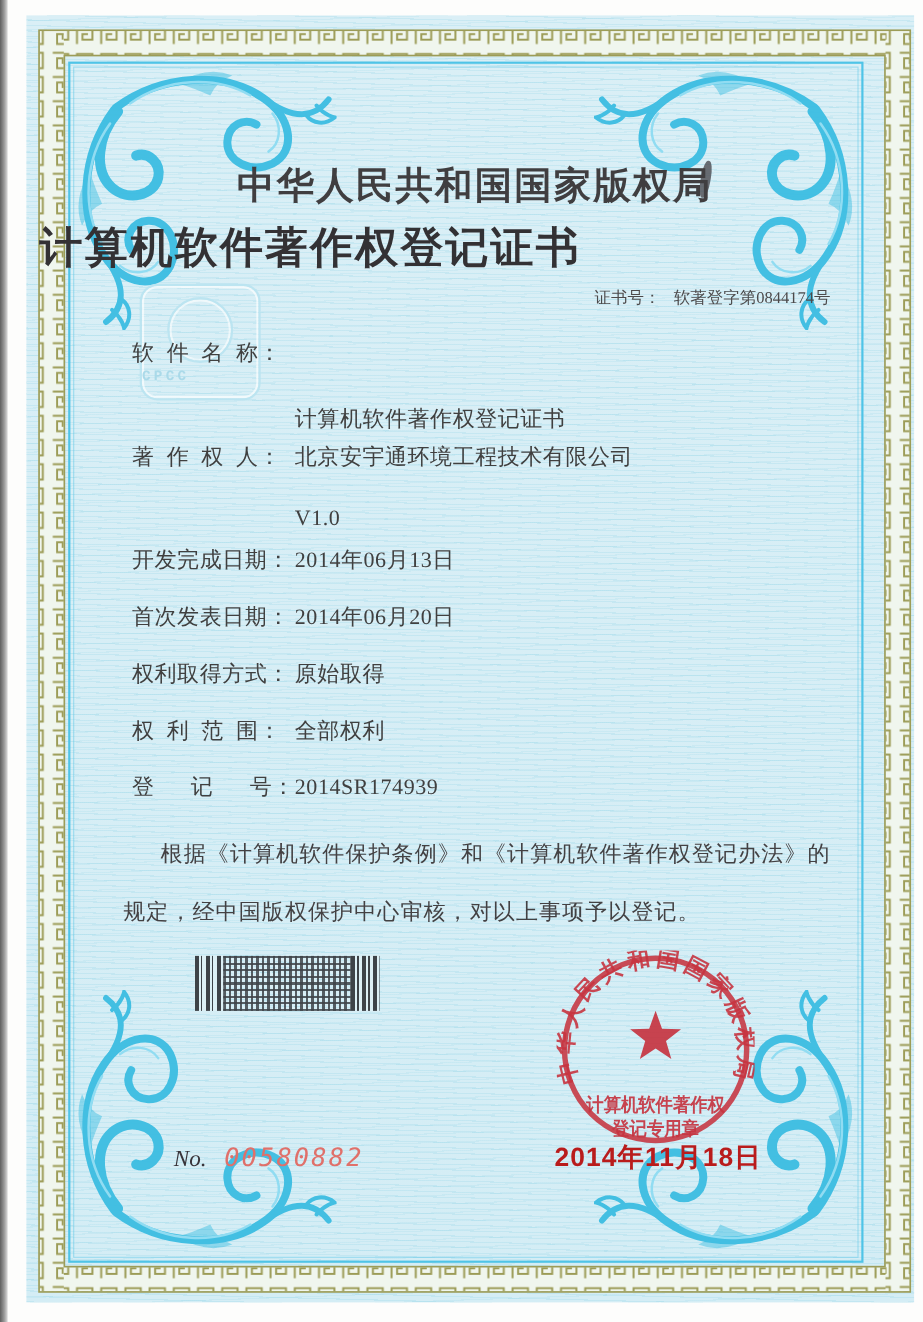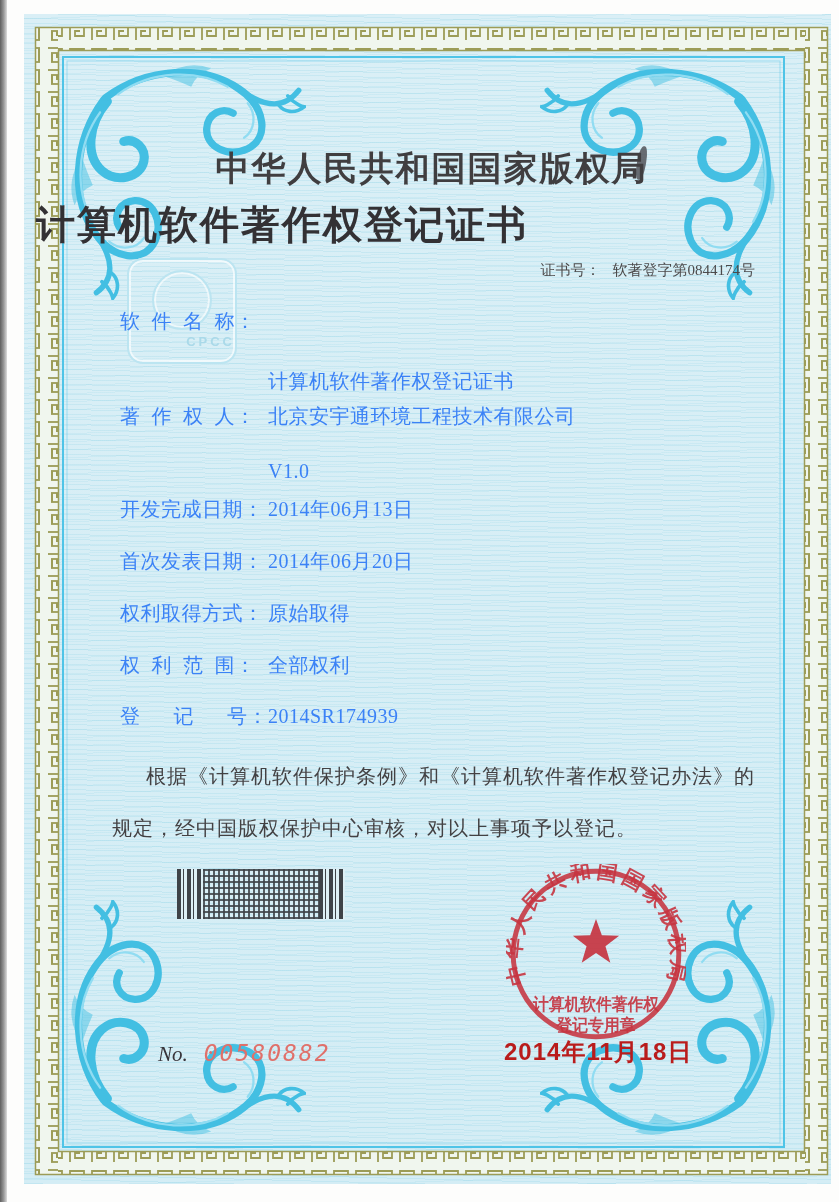--- a/index.html
+++ b/index.html
@@ -19,21 +19,21 @@
   .c-bl{left:60px;top:900px;transform:scaleY(-1);}
   .c-br{left:540px;top:900px;transform:scale(-1,-1);}
   .txt{position:absolute;z-index:5;color:#4a4849;}
   .authority{left:36px;top:146px;width:791px;text-align:center;font-size:34px;font-weight:600;
              letter-spacing:2px;color:#403e40;}
   .cert-title{left:36px;top:198px;width:791px;font-size:39px;font-weight:bold;
              letter-spacing:2px;color:#333134;}
   .certno{left:36px;top:261px;width:719px;text-align:right;font-size:15px;color:#4c4a4b;}
   .certno .cv{margin-left:12px;text-align:center;}
   .row{position:absolute;left:120px;z-index:5;display:flex;font-size:20px;line-height:30px;
-       color:#3b82f6;letter-spacing:0.5px;}
+       color:#404040;letter-spacing:0.5px;}
   .row .lbl{display:inline-block;width:148px;white-space:pre;}
   .row .val{white-space:pre;}
   .stmt{font-size:20px;letter-spacing:1px;color:#434143;}
   .s1{left:146px;top:763px;}
   .s2{left:112px;top:815px;}
   .barcode{position:absolute;left:177px;top:869px;width:168px;height:50px;display:flex;z-index:5;}
   .bc-g{width:26px;height:100%;
         background:repeating-linear-gradient(90deg,#3e4348 0 4px,rgba(222,240,245,0.9) 4px 6px,#3e4348 6px 7px,rgba(222,240,245,0.9) 7px 10px);}
   .bc-mid{flex:1;height:100%;
         background:
@@ -47,21 +47,21 @@
   .seal-date{position:absolute;left:504px;top:1036px;z-index:6;font-family:"Liberation Sans","DejaVu Sans",sans-serif;
             font-size:24px;font-weight:bold;color:#b91c1c;letter-spacing:1px;}
   .serial{position:absolute;left:158px;top:1040px;z-index:5;display:flex;align-items:baseline;font-style:italic;}
   .serial .no{font-size:21px;color:#38343a;}
   .serial .num{font-family:"DejaVu Sans Mono","Liberation Mono",monospace;font-size:23px;
             color:#e0706a;letter-spacing:2px;margin-left:16px;}
   .wm{position:absolute;left:127px;top:258px;width:106px;height:102px;z-index:4;border-radius:16px;
       border:2px solid rgba(186,228,240,0.95);box-shadow:0 0 0 2px rgba(255,255,255,0.65) inset;}
   .wm-circle{width:56px;height:56px;border-radius:50%;border:2px solid rgba(186,228,240,0.95);
       margin:10px auto 0 auto;box-shadow:0 0 0 2px rgba(255,255,255,0.6) inset;}
-  .wm-text{text-align:right;font-family:Liberation Sans, sans-serif;font-size:13px;font-weight:bold;
+  .wm-text{text-align:left;font-family:Liberation Mono, monospace;font-size:13px;font-weight:bold;
       letter-spacing:3px;color:rgba(168,216,232,0.95);margin-top:4px;}
   .smudge{position:absolute;left:637px;top:146px;width:9px;height:34px;background:#4a4a50;
       border-radius:45%;transform:rotate(10deg);opacity:.8;z-index:5;}
 </style>
 </head>
 <body>
 
 <div class="page">
 
   <div class="scan-strip"></div>

